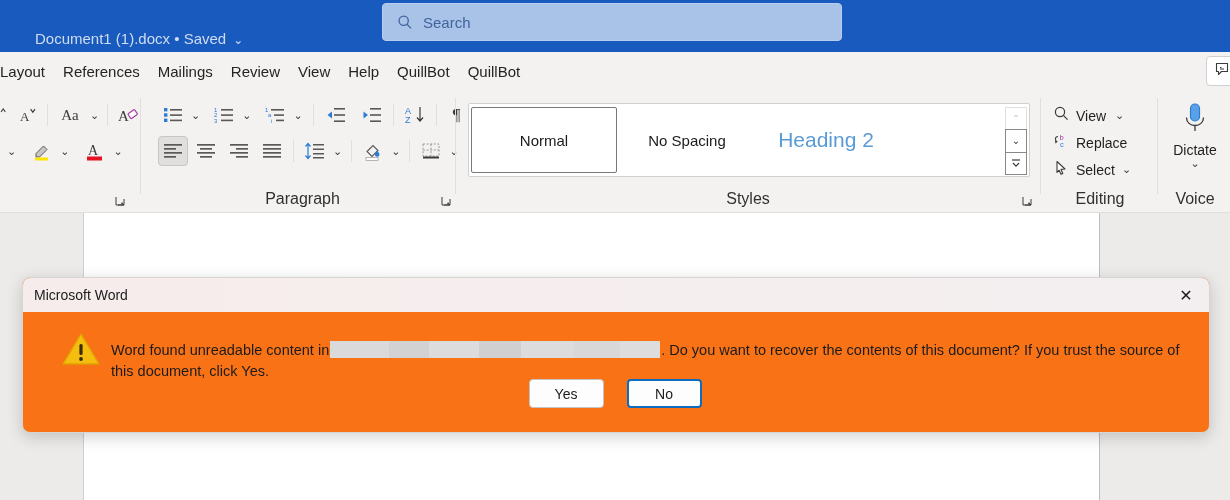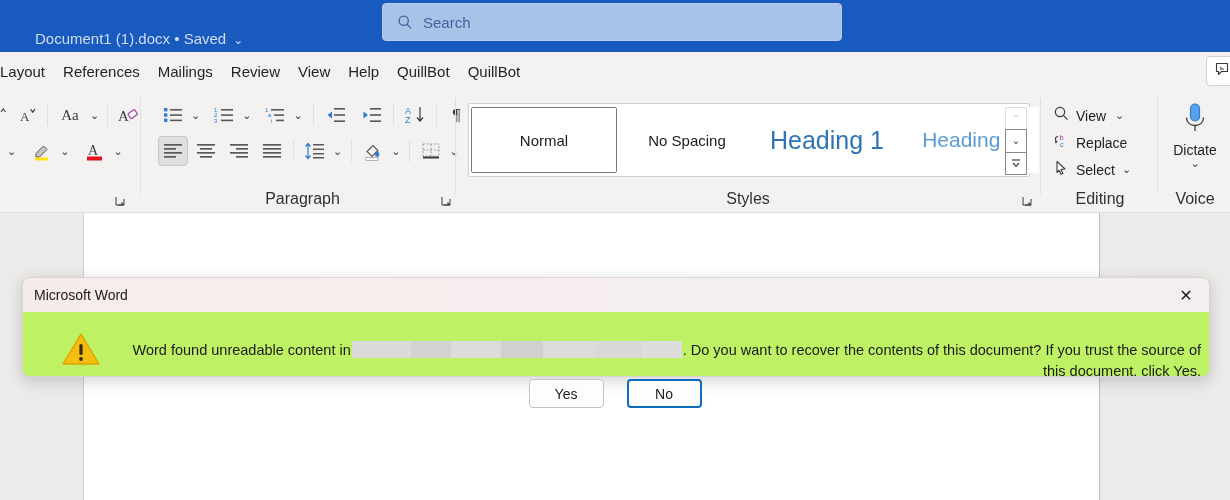--- a/index.html
+++ b/index.html
@@ -127,26 +127,25 @@
     position:absolute; left:0; top:213px; width:1230px; height:287px;
     background:#edebe9;
   }
   .page {
     position:absolute; left:83px; top:0px; width:1017px; height:287px;
     background:#ffffff; border-left:1px solid #d0cece; border-right:1px solid #bfbdbb;
   }
 
   
   .dialog {
-    position:absolute; left:22px; top:277px; width:1188px; height:100px;
-    background:#bef264; border-radius:8px;
+    position:absolute; left:22px; top:277px; width:1188px; height:156px;
+    background:#f97316; border-radius:8px;
     border:1px solid #d8d4d2;
     box-shadow:0 4px 16px rgba(0,0,0,.18);
     overflow:hidden;
-    text-align:right;
   }
   .dlg-title {
     position:absolute; left:0; top:0; width:100%; height:34px;
     background:linear-gradient(to right,#f7ecec,#f3eff0);
     display:flex; align-items:center;
   }
   .dlg-title .t { font-size:14px; color:#1b1b1b; margin-left:11px; }
   .dlg-close {
     position:absolute; right:0px; top:0px; width:46px; height:34px;
     display:flex; align-items:center; justify-content:center; cursor:pointer;
@@ -413,21 +412,20 @@
         </svg>
     </div>
   </div>
   <div class="sep" style="left:455px;"></div>
 
   <div class="grp sg">
     <div class="gallery" style="left:10px; width:562px;">
       <div id="styles-host" style="display:flex; align-items:stretch; flex:1;">
           <div class="style-item active" style="width: 146px; color: rgb(27, 27, 27); font-size: 15px;">Normal</div>
           <div class="style-item" style="width: 132px; color: rgb(27, 27, 27); font-size: 15px;">No Spacing</div>
-          <div class="style-item" style="width: 140px; color: rgb(46, 116, 181); font-size: 25px;">Heading 1</div>
           <div class="style-item" style="width: 138px; color: rgb(91, 155, 213); font-size: 21px;">Heading 2</div>
         </div>
       <div class="scrollcol">
         <div class="scrollbtn dis">⌃</div>
         <div class="scrollbtn">⌄</div>
         <div class="scrollbtn">
           <svg width="12" height="11" viewBox="0 0 12 11">
               <line x1="2" y1="2" x2="10" y2="2" stroke="#3b3a39" stroke-width="1.2"></line>
               <path d="M3 5l3 3.2L9 5" fill="none" stroke="#3b3a39" stroke-width="1.2"></path>
             </svg>

